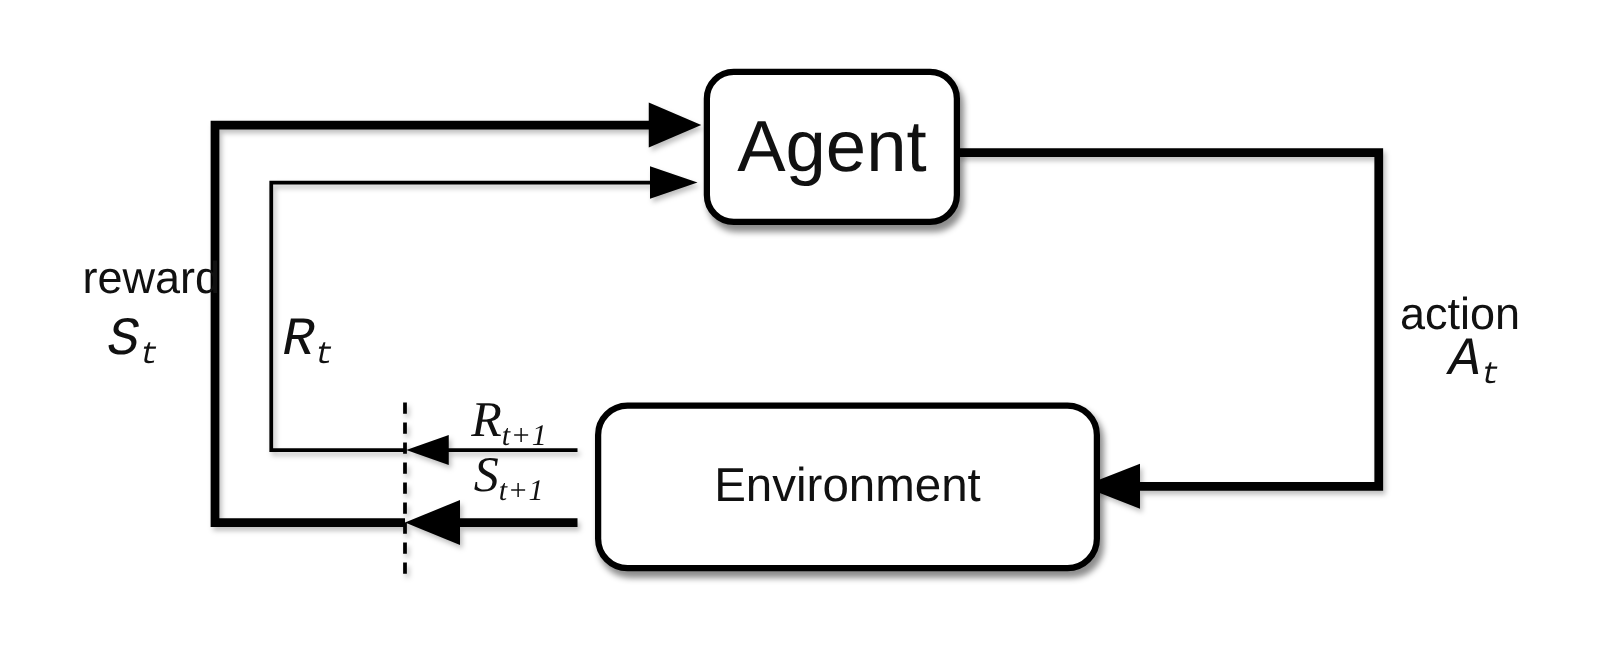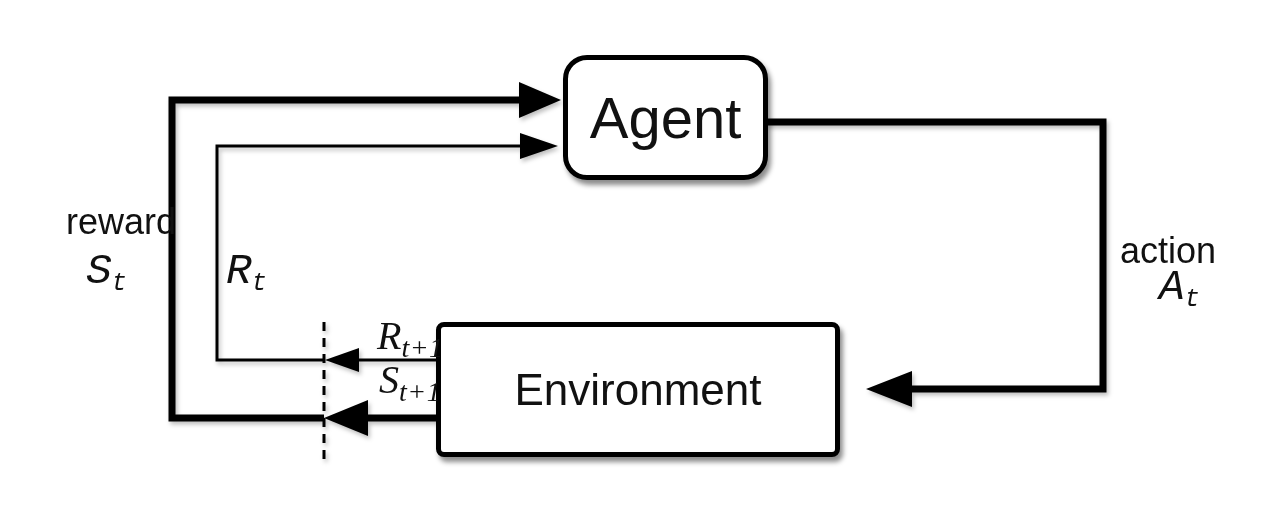--- a/index.html
+++ b/index.html
@@ -33,24 +33,24 @@
     box-shadow: 3px 5px 5px rgba(0,0,0,0.45);
     color: #111111;
   }
   .agent-box {
     left: 563px; top: 55px;
     width: 195px; height: 115px;
     border-radius: 24px;
     font-size: 58px;
   }
   .environment-box {
-    left: 436px; top: 322px;
+    left: 476px; top: 322px;
     width: 394px; height: 125px;
-    border-radius: 8px;
-    font-size: 44px;
+    border-radius: 26px;
+    font-size: 38px;
   }
   .label {
     position: absolute;
     z-index: 3;
     color: #111111;
     white-space: nowrap;
     line-height: 1;
   }
   .word {
     font-size: 36px;
@@ -66,21 +66,21 @@
     font-style: italic;
     vertical-align: -0.28em;
     letter-spacing: 0.5px;
   }
   .math-mid {
     font-family: "Liberation Serif", serif;
     font-style: italic;
     font-size: 40px;
   }
   .math-mid .sub {
-    font-size: 28px;
+    font-size: 24px;
     vertical-align: -0.28em;
     letter-spacing: 0.5px;
   }
   .stroke-shadow {
     filter: drop-shadow(2px 3px 2px rgba(0,0,0,0.25));
   }
 </style>
 </head>
 <body>
 

